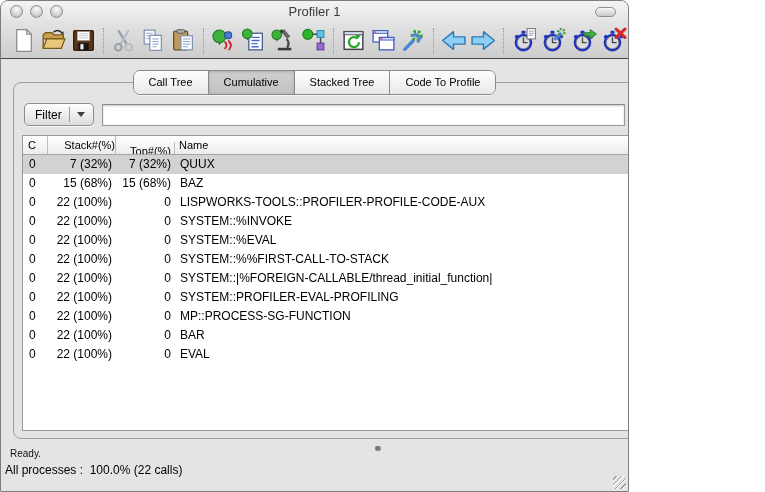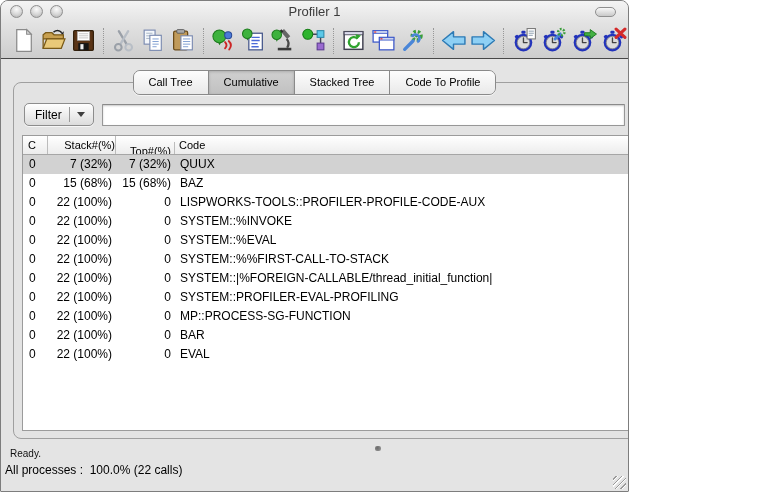--- a/index.html
+++ b/index.html
@@ -304,21 +304,21 @@
         <span>Matches</span>
         <span>11</span>
       </div>
     </div>
 
     <div class="table">
       <div class="thead">
         <div class="th c">C</div>
         <div class="th stack">Stack#(%)</div>
         <div class="th top">Top#(%)</div>
-        <div class="th name">Code</div>
+        <div class="th name">Name</div>
         <div class="th gutter"></div>
       </div>
       <div class="tbody" id="table-body">
           <div class="trow selected">
             <span class="cell c">0</span>
             <span class="cell stack">7 (32%)</span>
             <span class="cell top">7 (32%)</span>
             <span class="cell name">QUUX</span>
           </div>
           <div class="trow">

